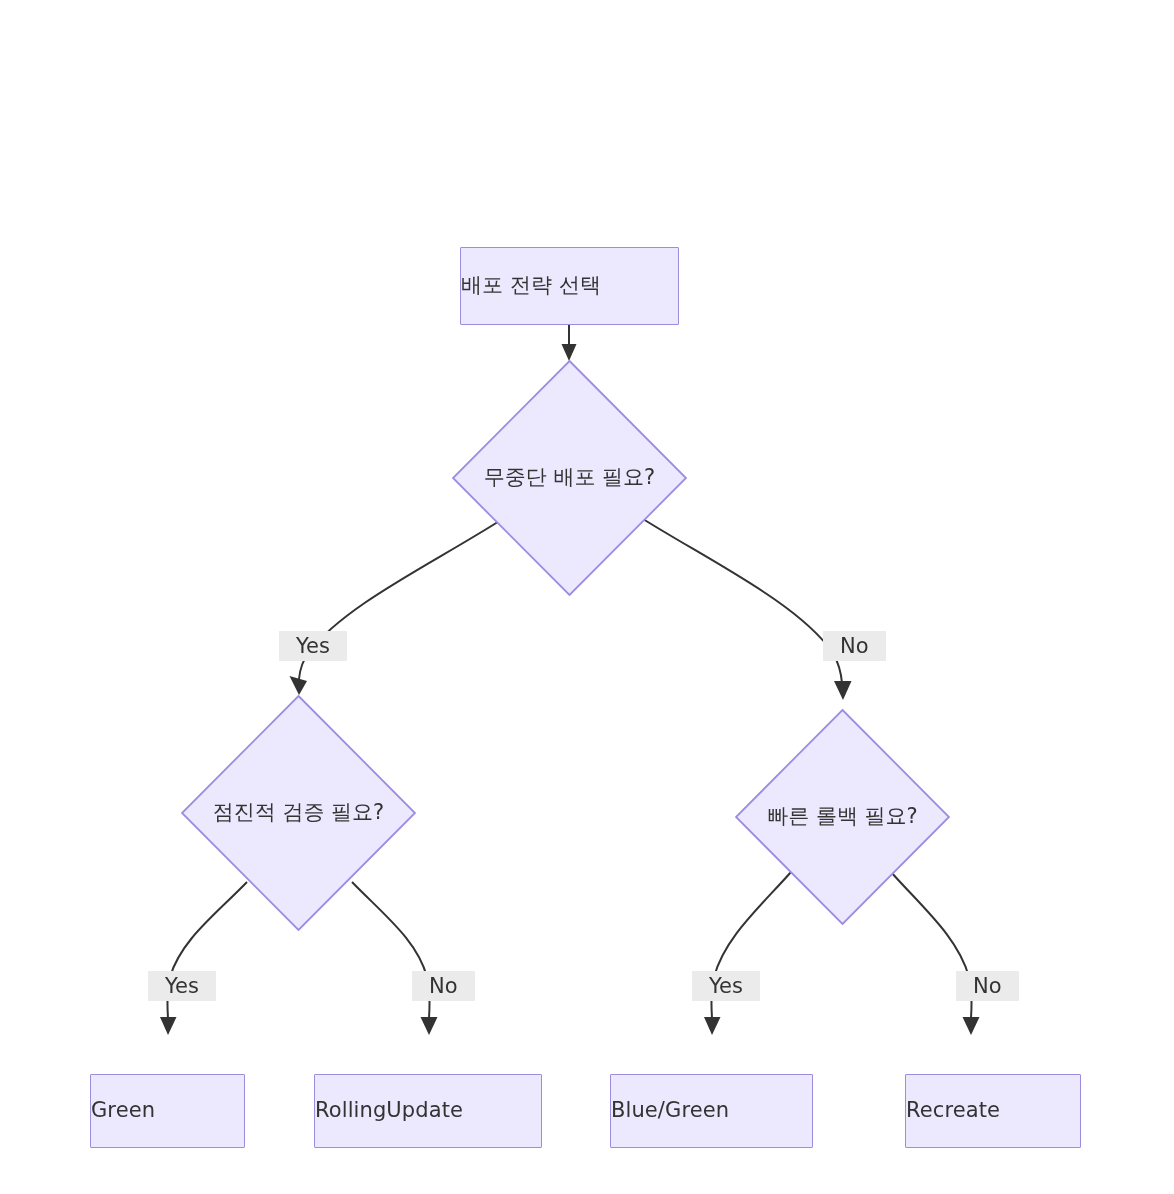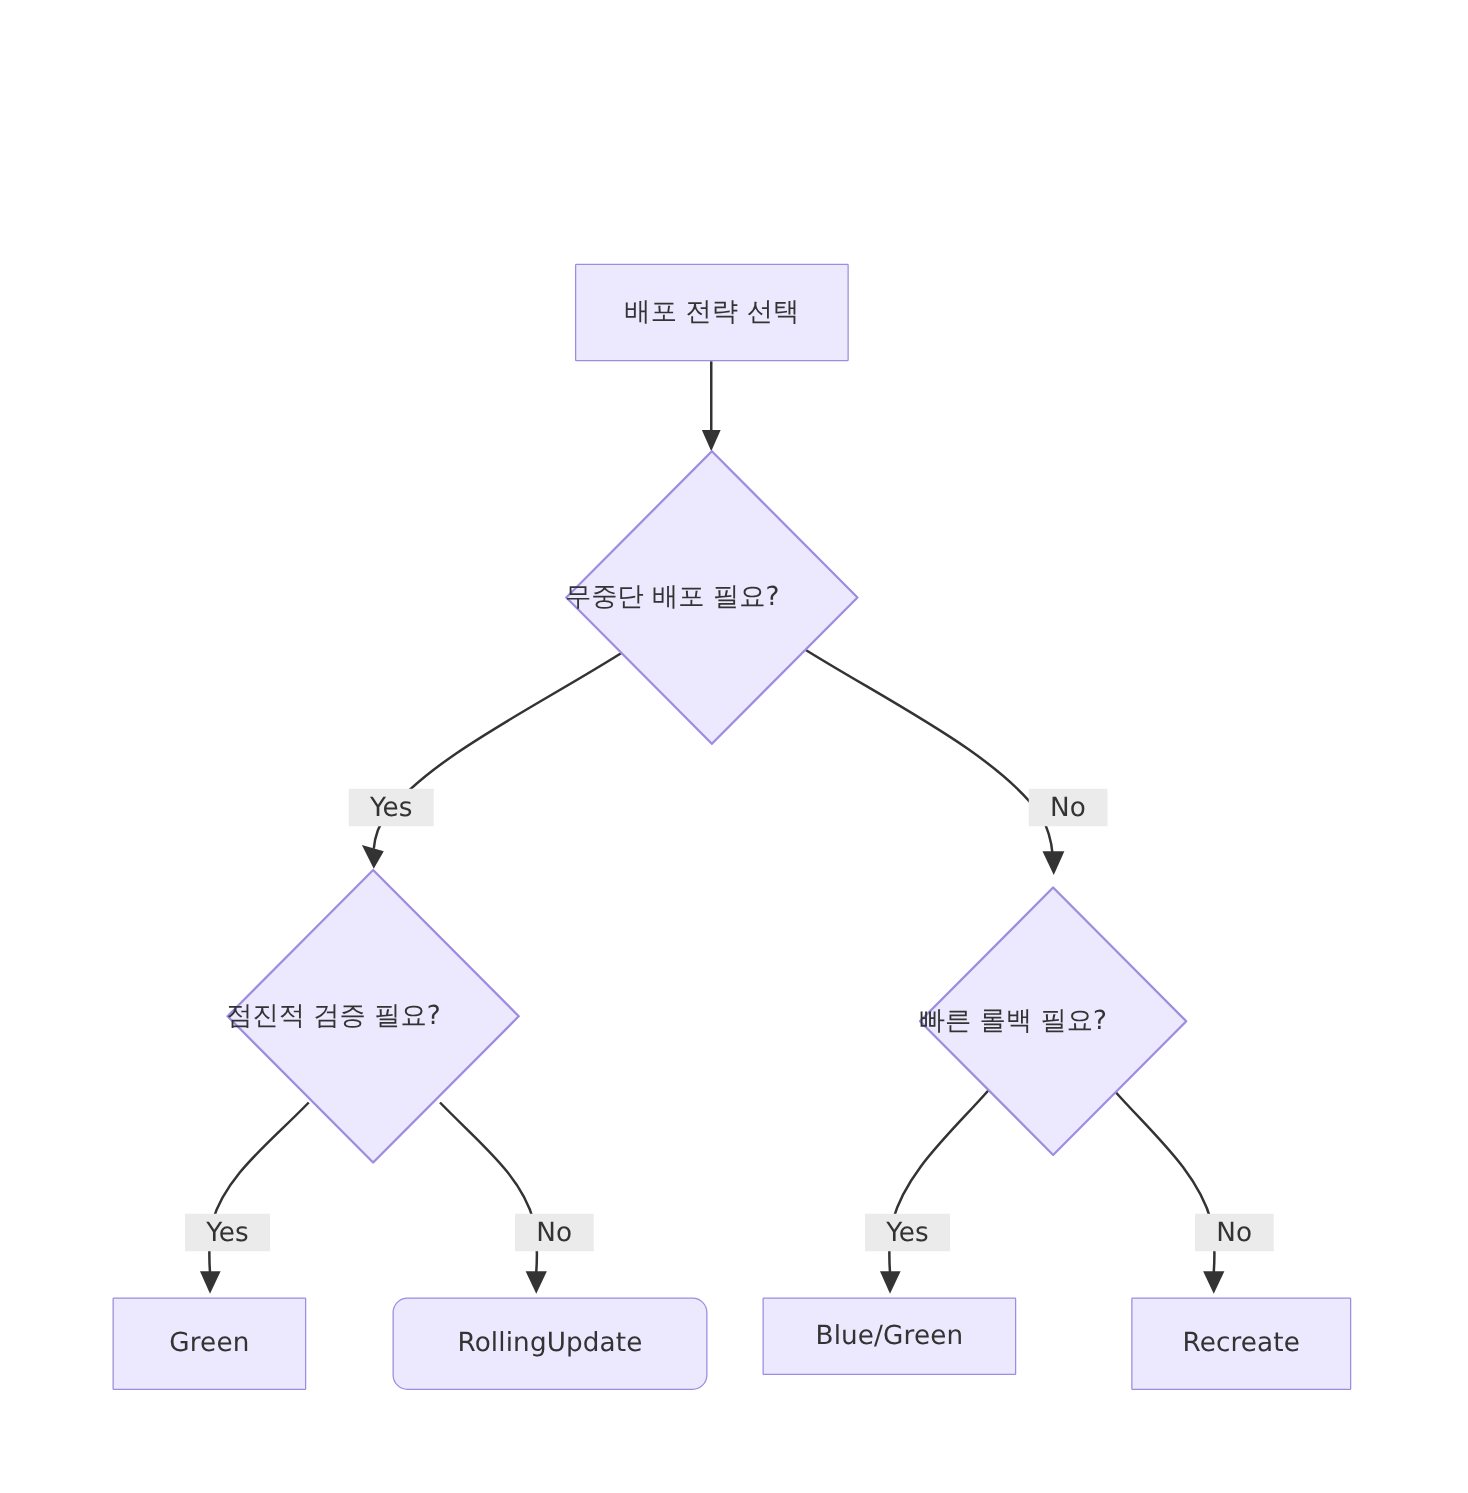--- a/index.html
+++ b/index.html
@@ -16,32 +16,33 @@
   svg.edges path{fill:none;stroke:#333333;stroke-width:2;}
   svg.edges polygon.head{fill:#333333;stroke:none;}
 
   
   .node-rect{
     position:absolute;
     box-sizing:border-box;
     background:#ece8fd;
     border:1.6px solid #9d8ce0;
     border-radius:1px;
-    display:flex;align-items:center;justify-content:center;
+    display:flex;align-items:center;
     color:#333333;
     font-size:21px;
     line-height:1.2;
     letter-spacing:.1px;
     white-space:nowrap;
+    margin-top:36px;
   }
 
   
   .node-diamond{
     position:absolute;
-    display:flex;align-items:center;justify-content:flex-start;
+    display:flex;align-items:center;justify-content:center;
   }
   .node-diamond .dia-shape{
     position:absolute;left:0;top:0;width:100%;height:100%;
   }
   .node-diamond .dia-shape polygon{
     fill:#ece8fd;
     stroke:#9d8ce0;
     stroke-width:1.8;
   }
   .node-diamond .dia-label{
@@ -135,25 +136,25 @@
     <svg class="dia-shape" viewBox="0 0 235 236" preserveAspectRatio="none">
       <polygon points="117.5,1 234,118 117.5,235 1,118"></polygon>
     </svg>
     <span class="dia-label">점진적 검증 필요?</span>
   </div>
 
   <div class="node-rect" style="left:90px;top:1038px;width:155px;height:74px;">
     <span>Green</span>
   </div>
 
-  <div class="node-rect" style="left:314px;top:1038px;width:252px;height:74px;border-radius:12px;">
+  <div class="node-rect" style="left:314px;top:1038px;width:228px;height:74px;">
     <span>RollingUpdate</span>
   </div>
 
-  <div class="node-rect" style="left:610px;top:1038px;width:203px;height:62px;">
+  <div class="node-rect" style="left:610px;top:1038px;width:203px;height:74px;">
     <span>Blue/Green</span>
   </div>
 
   <div class="node-rect" style="left:905px;top:1038px;width:176px;height:74px;">
     <span>Recreate</span>
   </div>
 
   <div class="edge-label" style="left:279px;top:631px;">Yes</div>
 
   <div class="edge-label" style="left:823px;top:631px;">No</div>

